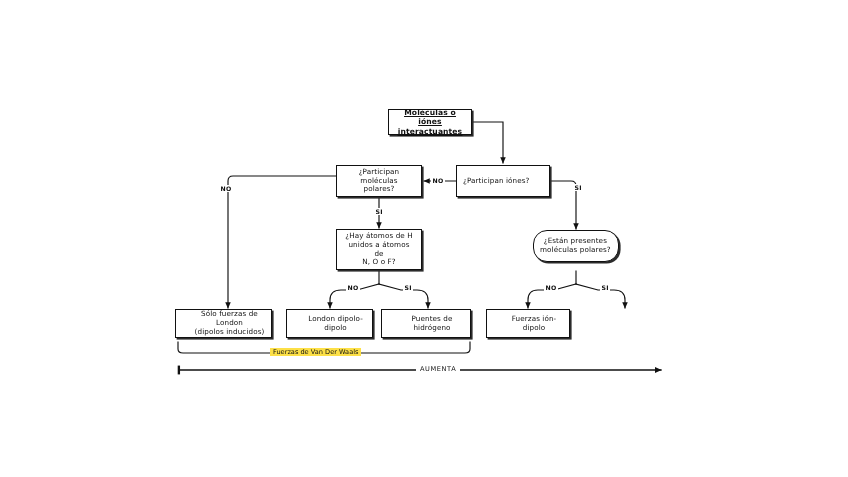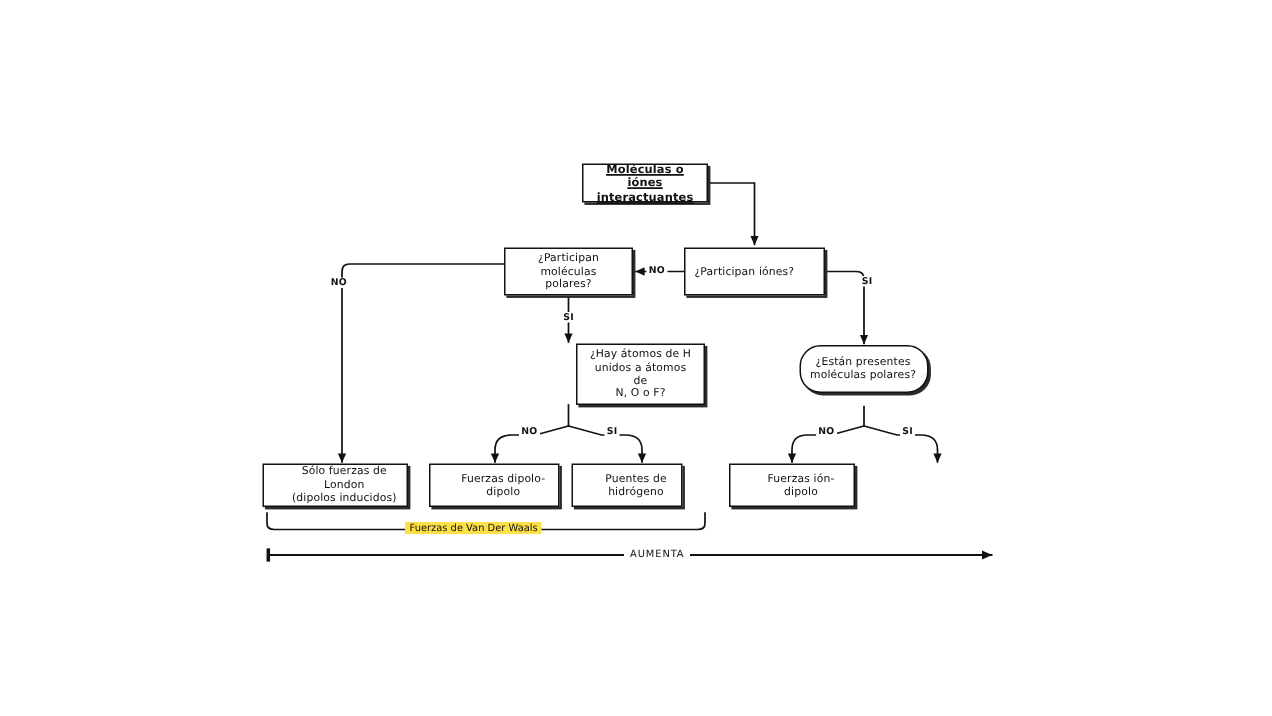--- a/index.html
+++ b/index.html
@@ -122,21 +122,21 @@
       <span>polares?</span>
     </span>
   </div>
 
   <div class="node n-dec" style="left:456px;top:165px;width:94px;height:32px;">
     <span>
       <span>¿Participan iónes?</span>
     </span>
   </div>
 
-  <div class="node n-dec" style="left:336px;top:229px;width:86px;height:41px;margin-left:48px;">
+  <div class="node n-dec" style="left:336px;top:229px;width:86px;height:41px;">
     <span>
       <span>¿Hay átomos de H</span>
       <span>unidos a átomos de</span>
       <span>N, O o F?</span>
     </span>
   </div>
 
   <div class="node n-dec" style="left:533px;top:230px;width:86px;height:32px;border-radius:14px;">
     <span>
       <span>¿Están presentes</span>
@@ -146,25 +146,25 @@
 
   <div class="node n-res" style="left:175px;top:309px;width:97px;height:29px;">
     <span>
       <span>Sólo fuerzas de London</span>
       <span>(dipolos inducidos)</span>
     </span>
   </div>
 
   <div class="node n-res" style="left:286px;top:309px;width:87px;height:29px;">
     <span>
-      <span>Fuerzas dipolo-dipolo</span>
+      <span>London dipolo-dipolo</span>
     </span>
   </div>
 
-  <div class="node n-res" style="left:381px;top:309px;width:74px;height:29px;">
+  <div class="node n-res" style="left:381px;top:309px;width:90px;height:29px;">
     <span>
       <span>Puentes de hidrógeno</span>
     </span>
   </div>
 
   <div class="node n-res" style="left:486px;top:309px;width:84px;height:29px;">
     <span>
       <span>Fuerzas ión-dipolo</span>
     </span>
   </div>

